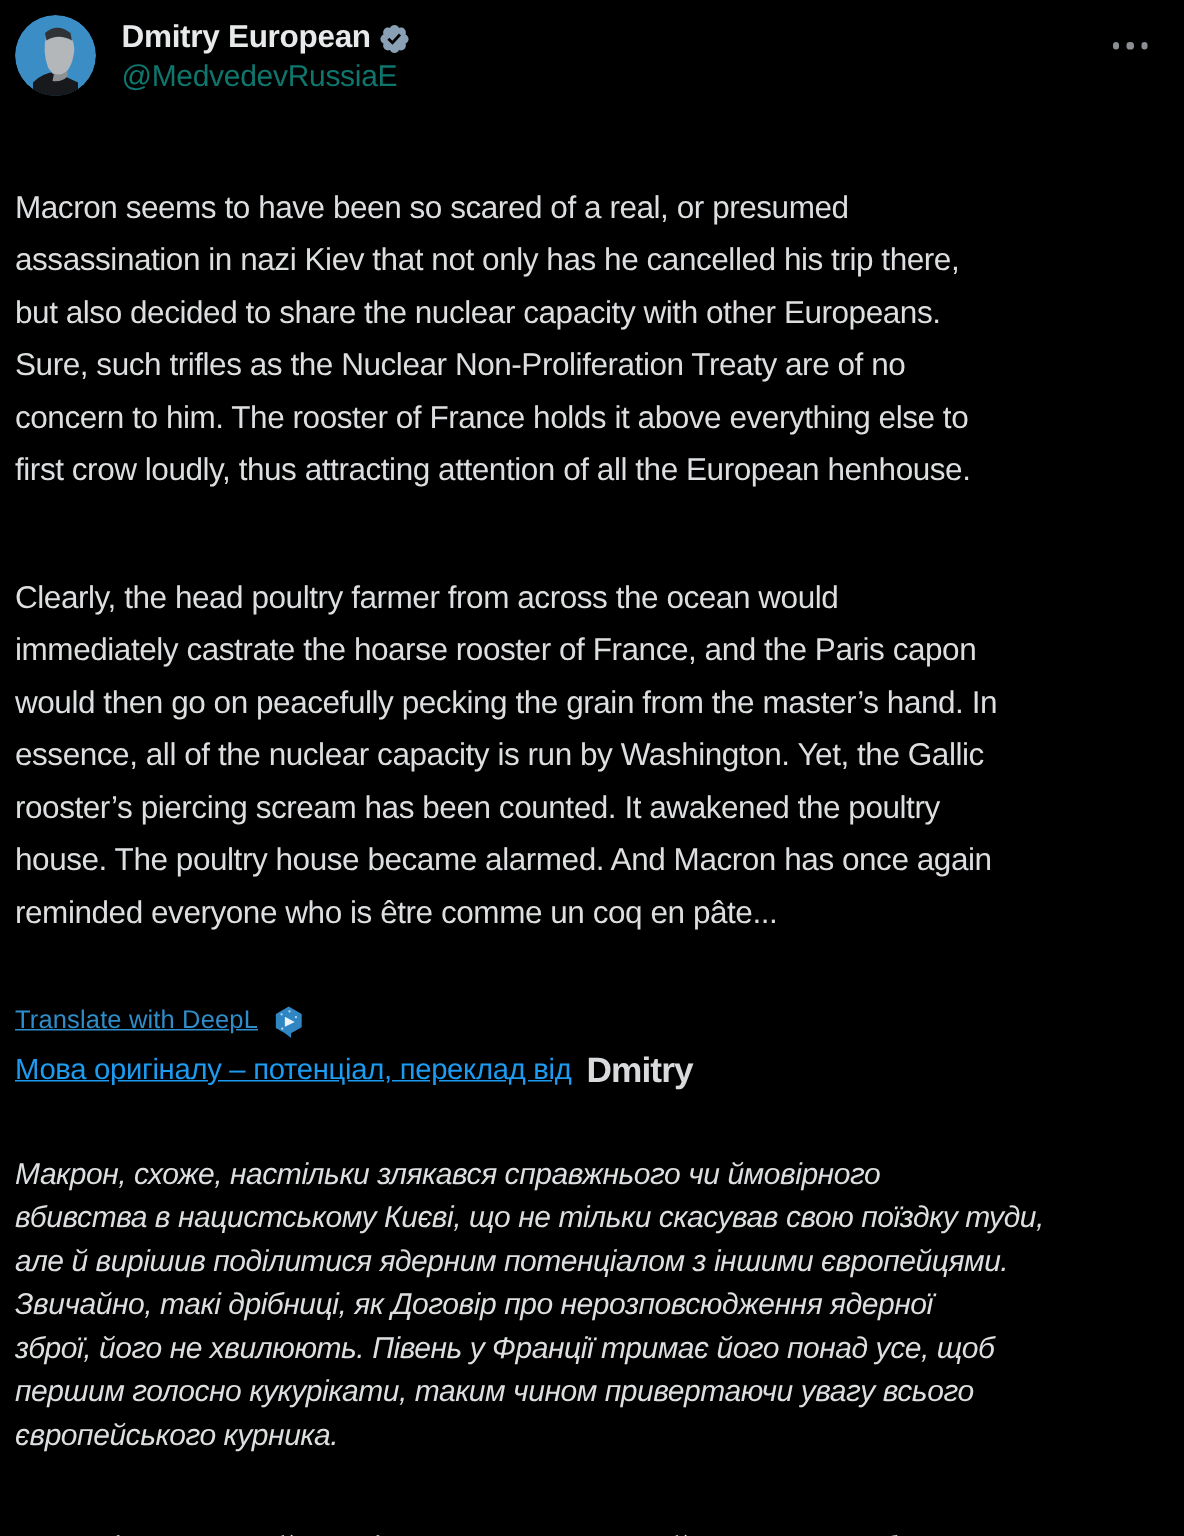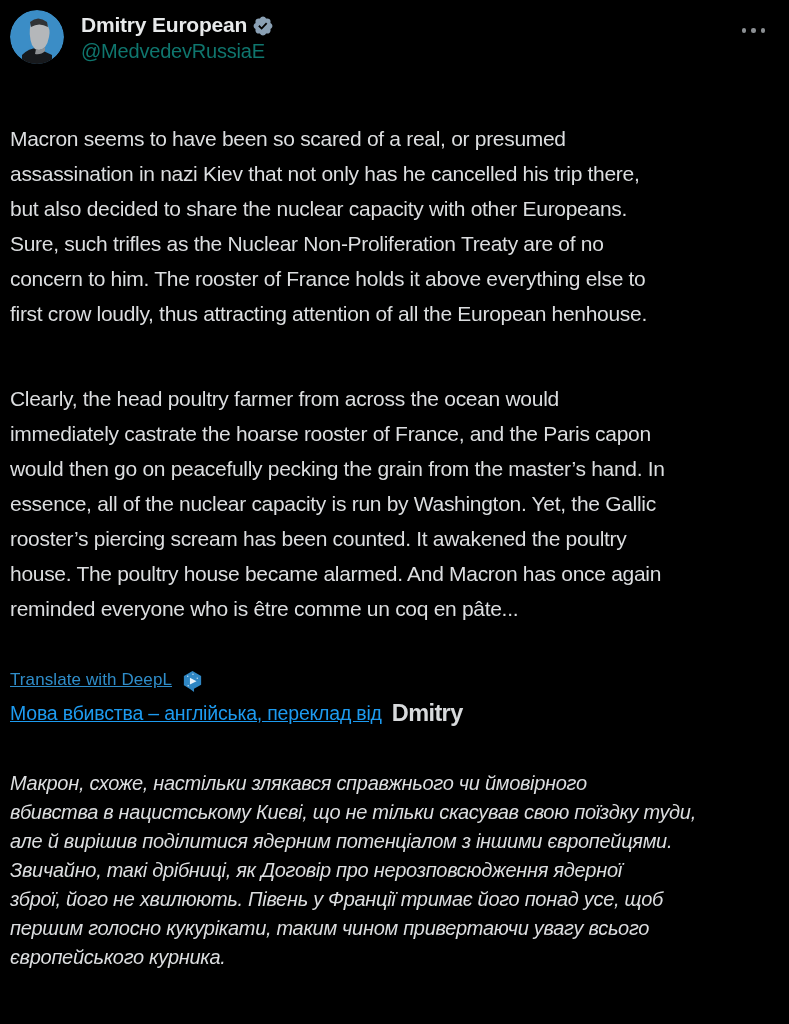--- a/index.html
+++ b/index.html
@@ -121,21 +121,21 @@
       <path d="M12 1 L21 6.2 V15.4 L13.6 19.6 L13.6 23 L9.4 19.7 L3 16 V6.2 Z" fill="#2f86c3"></path>
       <path d="M9.3 8.2 L16.2 11.8 L9.3 15.2 Z" fill="#eaf3fa"></path>
       <circle cx="7" cy="6.5" r="0.8" fill="#bcd9ee"></circle>
       <circle cx="12.5" cy="4.5" r="0.8" fill="#bcd9ee"></circle>
       <circle cx="17" cy="8.5" r="0.8" fill="#bcd9ee"></circle>
       <circle cx="7.5" cy="16.5" r="0.8" fill="#bcd9ee"></circle>
     </svg>
   </div>
 
   <div class="origin-row">
-    <a class="origin-link">Мова вбивства – англійська, переклад від</a>
+    <a class="origin-link">Мова оригіналу – потенціал, переклад від</a>
     <span class="google-logo">Dmitry</span>
   </div>
 
   <div class="translation-text">
     <div class="para">Макрон, схоже, настільки злякався справжнього чи ймовірного
 вбивства в нацистському Києві, що не тільки скасував свою поїздку туди,
 але й вирішив поділитися ядерним потенціалом з іншими європейцями.
 Звичайно, такі дрібниці, як Договір про нерозповсюдження ядерної
 зброї, його не хвилюють. Півень у Франції тримає його понад усе, щоб
 першим голосно кукурікати, таким чином привертаючи увагу всього

